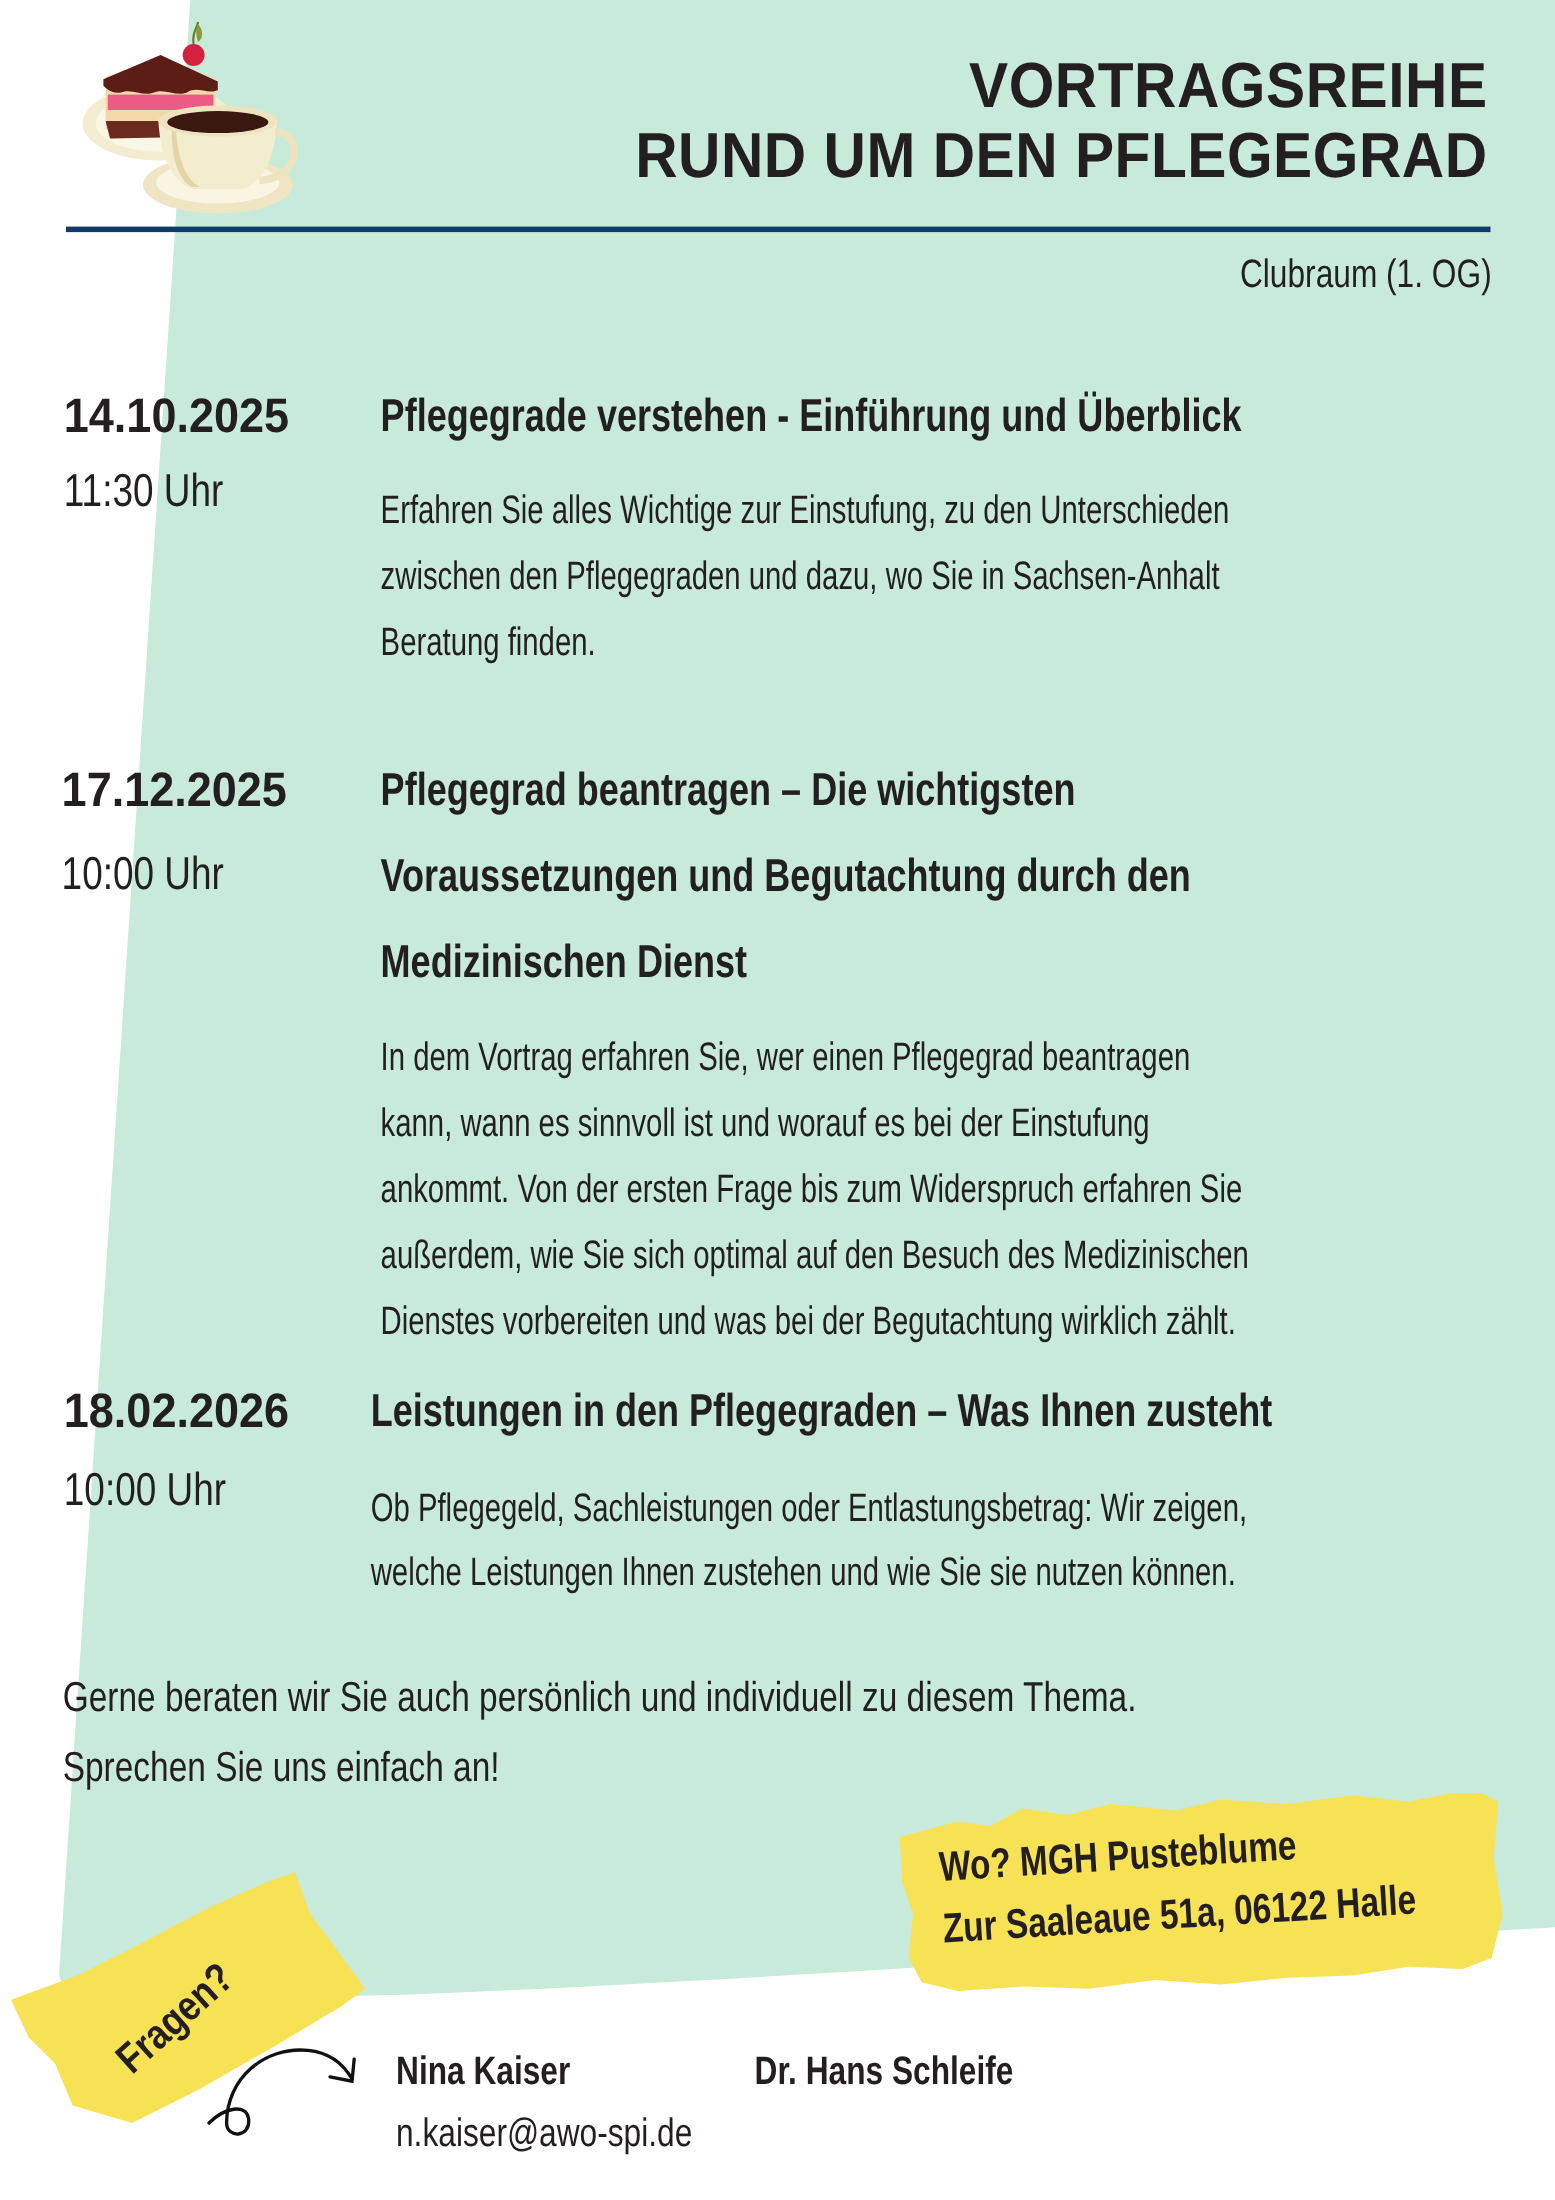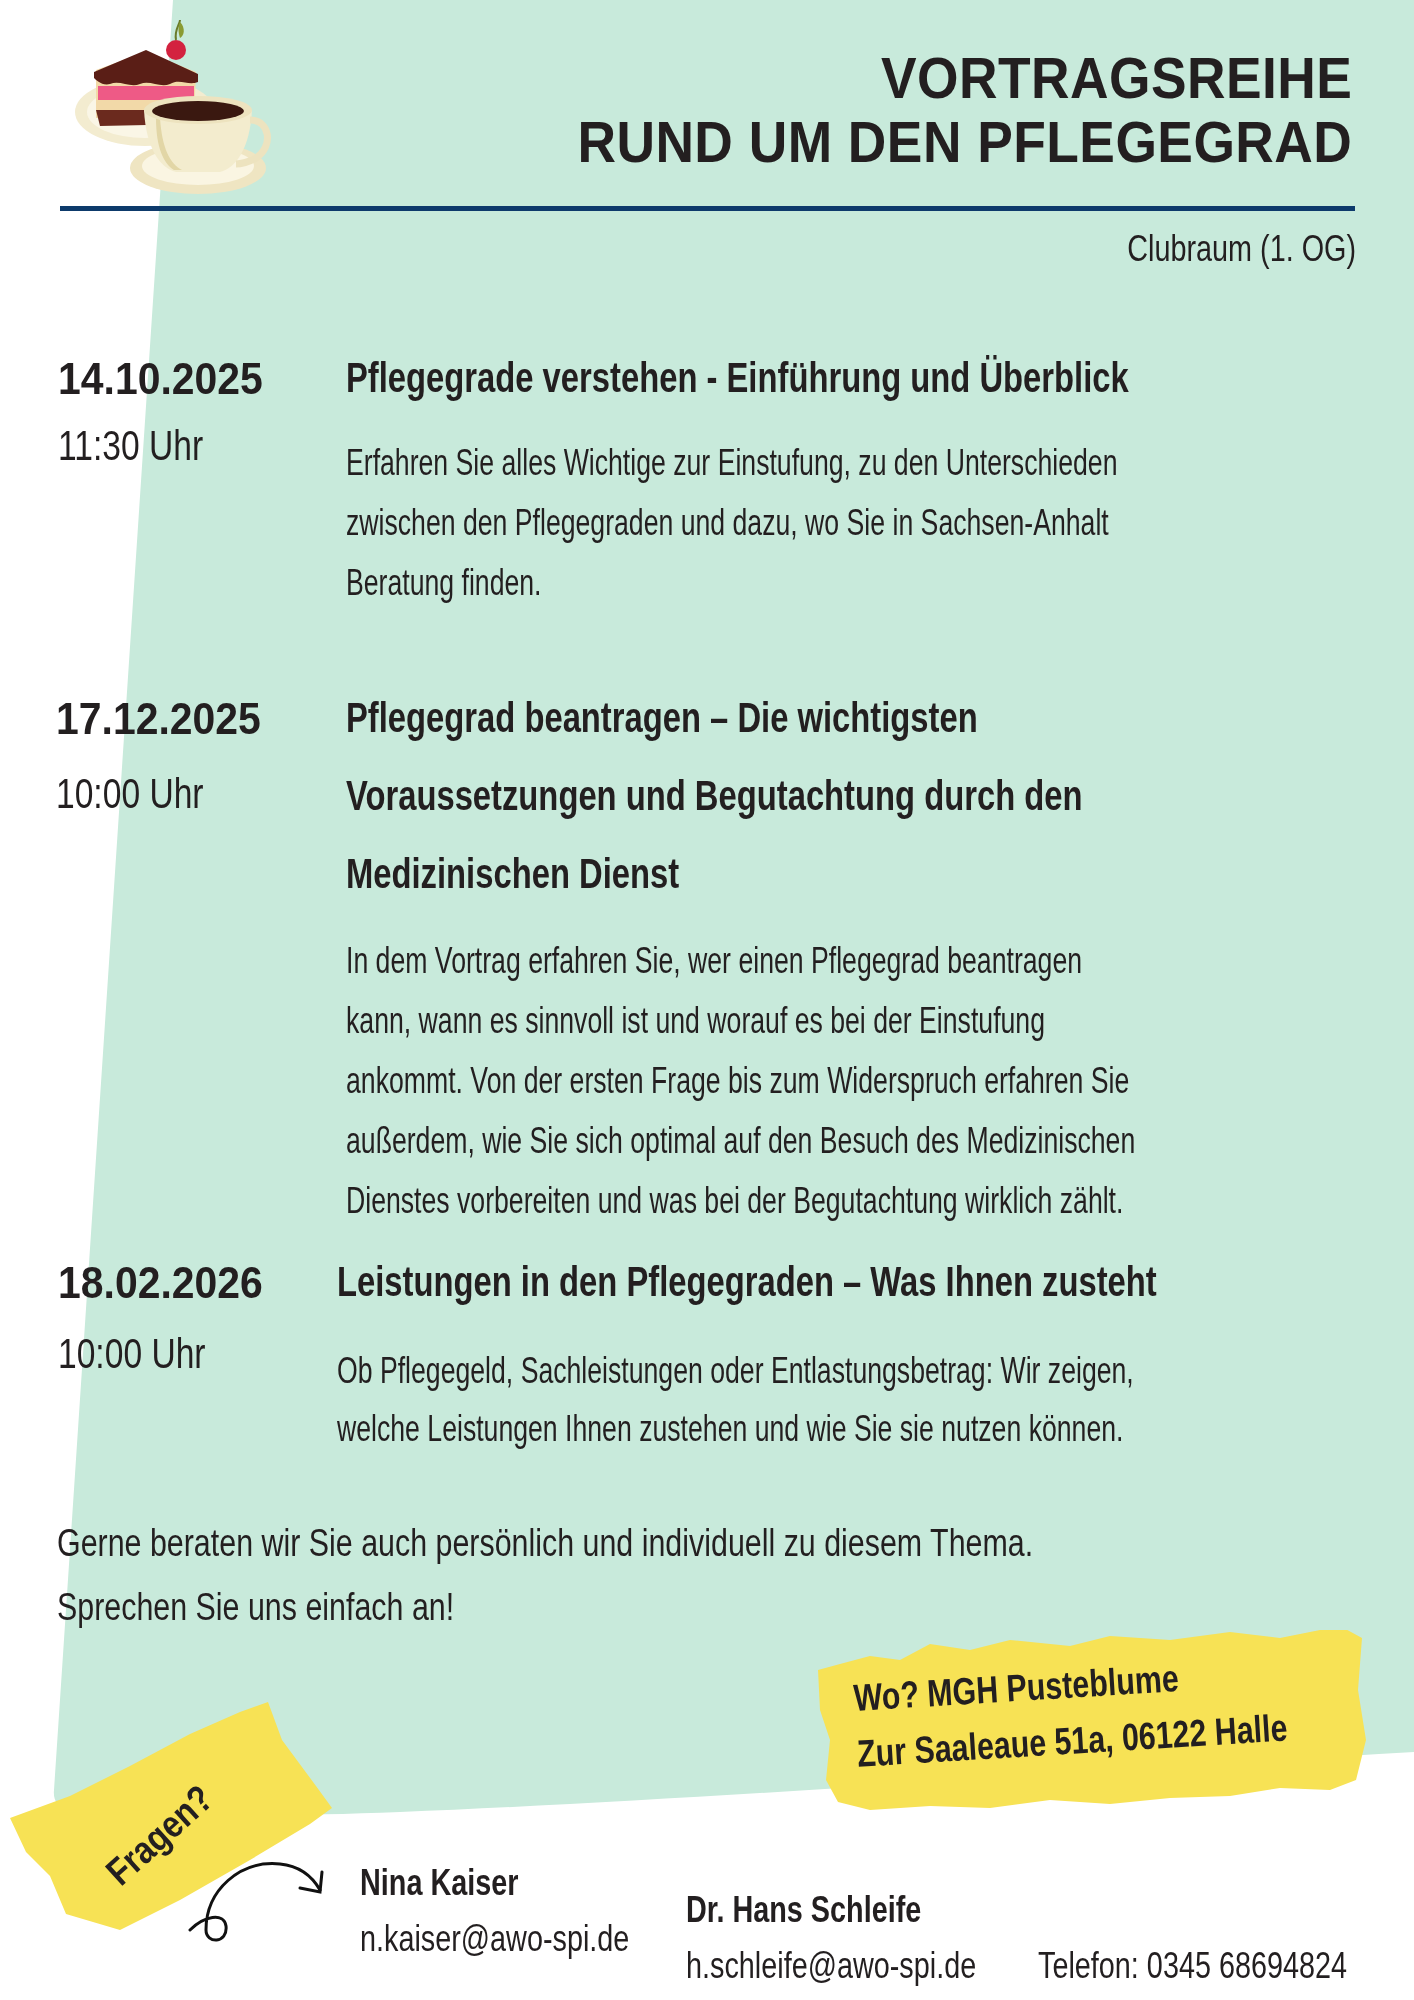--- a/index.html
+++ b/index.html
@@ -169,19 +169,15 @@
   <svg width="160" height="120" viewBox="0 0 160 120">
     <path d="M20 80 C34 66 54 62 56 76 C58 94 36 94 36 80 C36 40 70 10 110 14 C130 16 142 26 150 40" stroke="#111" stroke-width="3" fill="none" stroke-linecap="round"></path>
     <path d="M130 38 L150 42 L152 22" stroke="#111" stroke-width="3" fill="none" stroke-linecap="round"></path>
   </svg>
 </div>
 
 <div class="layer" style="left:346px; top:1862px;margin-left:14px;">
   <div class="contact-name">Nina Kaiser</div>
   <div class="contact-line" style="margin-top:14px;">n.kaiser@awo-spi.de</div>
 </div>
-<div class="layer" style="left:686px; top:1862px;margin-top:27px;">
+<div class="layer" style="left:686px; top:1862px;">
   <div class="contact-name">Dr. Hans Schleife</div>
-  <div style="margin-top:14px; position:relative; height:44px; width:700px;">
-    <span class="contact-line" style="position:absolute; left:0; top:0;">h.schleife@awo-spi.de</span>
-    <span class="contact-line" style="position:absolute; left:352px; top:0;">Telefon: 0345 68694824</span>
-  </div>
 </div>
 
 </body></html>

